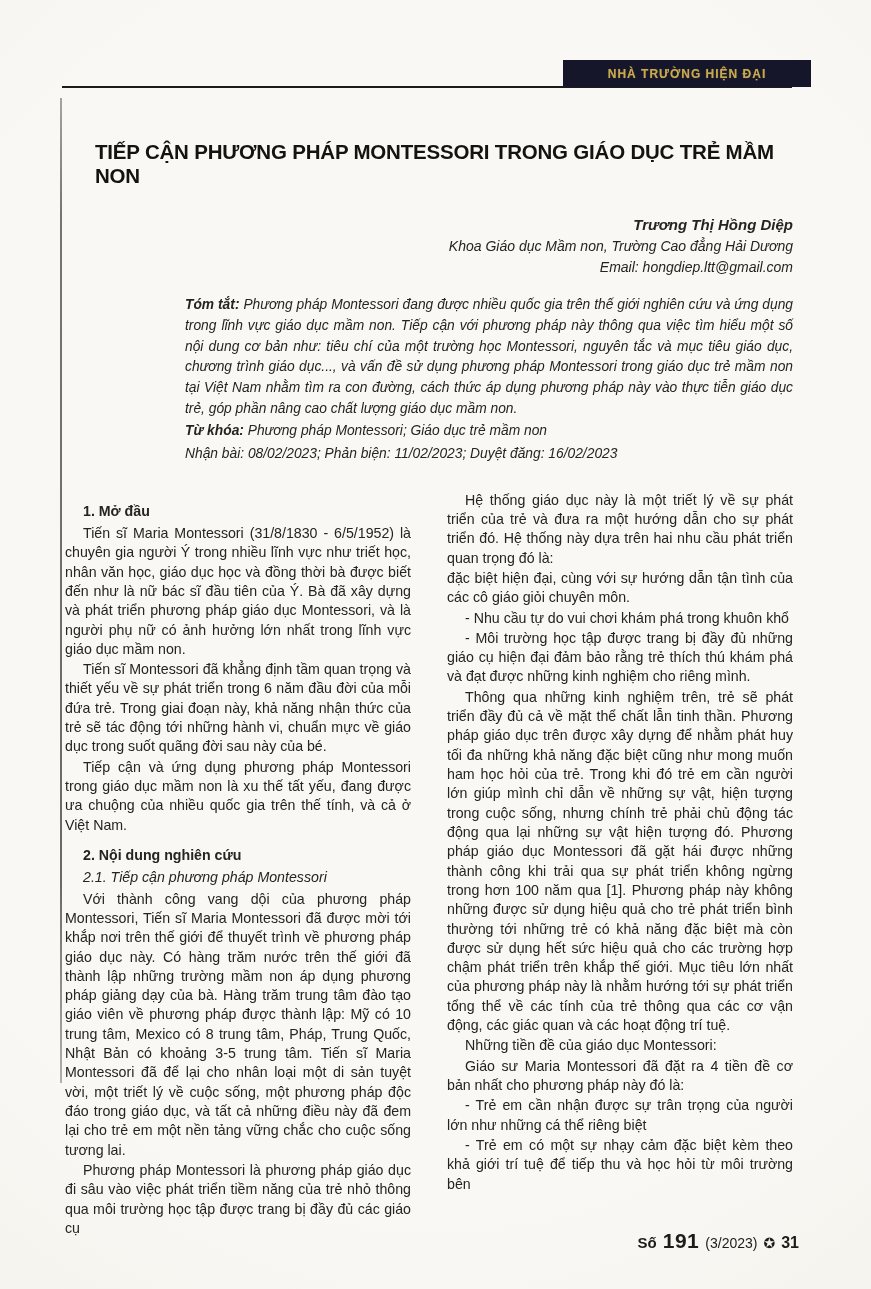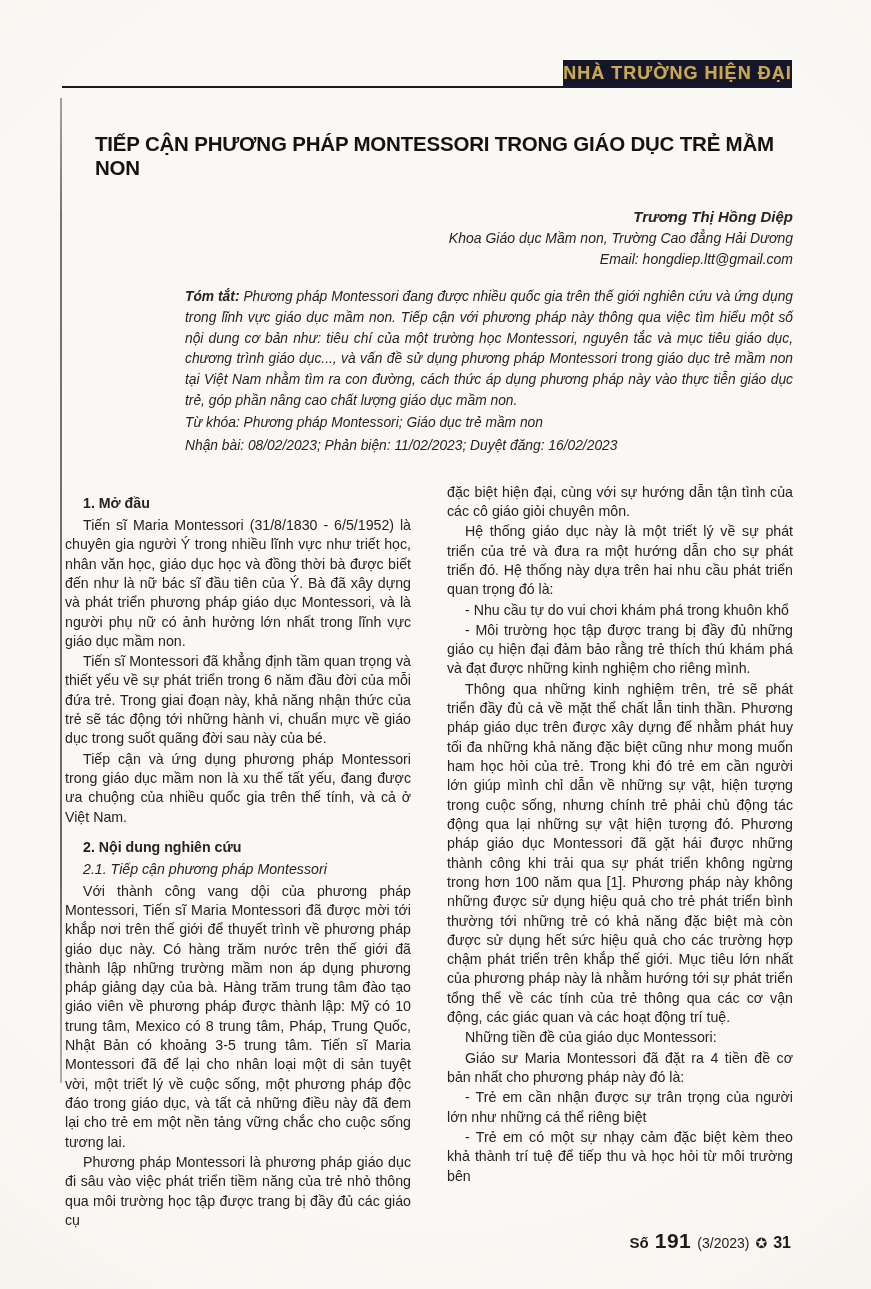--- a/index.html
+++ b/index.html
@@ -27,58 +27,58 @@
   .spine-line{
     position:absolute;left:60px;top:98px;width:2px;height:985px;
     background:linear-gradient(#8a8880, #4a4842 12%, #3c3a35 80%, #9a988f);
     opacity:.75;
   }
   .header-rule{
     position:absolute;left:62px;top:86px;width:730px;height:2px;
     background:#1d1c1a;
   }
   .badge{
-    position:absolute;top:60px;left:563px;width:229px;height:27px;
+    position:absolute;top:60px;left:563px;width:248px;height:27px;
     background:var(--badge-bg);
     color:var(--badge-text);
-    font-weight:bold;font-size:18px;letter-spacing:1px;
+    font-weight:bold;font-size:12px;letter-spacing:1px;
     display:flex;align-items:center;justify-content:center;
     text-shadow:0 0 1px rgba(201,169,79,.5);
   }
   .content{
     position:absolute;left:65px;top:118px;width:728px;
   }
   .title{
-    margin:14px 0 0 30px;
+    margin:22px 0 0 30px;
     font-size:20.5px;font-weight:bold;color:#141311;
     letter-spacing:-0.2px;
     line-height:1.15;
   }
   .author-block{margin:28px 0 0 30px;line-height:1.35;text-align:right;}
   .author-name{font-weight:bold;font-style:italic;font-size:15px;}
   .affiliation,.email{font-style:italic;font-size:14px;margin-top:2px;}
   .abstract-block{
     margin:18px 8px 0 120px;width:608px;
     font-style:italic;font-size:13.8px;line-height:1.5;
     text-align:justify;
   }
   .abstract-block .lbl{font-weight:bold;}
   .kw-line,.dates-line{font-style:italic;font-size:13.8px;line-height:1.5;margin-top:2px;}
-  .kw-line .lbl{font-weight:normal;}
+  .kw-line .lbl{font-weight:bold;}
   .columns{
     display:flex;gap:36px;margin-top:26px;
     font-size:14.2px;line-height:1.36;text-align:justify;
   }
   .col{width:353px;}
   .blk{margin:0 0 1px 0;text-indent:18px;}
   .blk-heading{font-weight:bold;margin-top:11px;margin-bottom:3px;}
   .blk-subheading{font-style:italic;margin-top:2px;margin-bottom:2px;}
   .blk-cont{text-indent:0;}
   .footer{
-    position:absolute;right:80px;bottom:36px;
+    position:absolute;right:72px;bottom:36px;
     display:flex;align-items:baseline;gap:6px;
     color:#1d1c1a;
   }
   .footer .f-label{font-size:15px;font-weight:bold;}
   .footer .f-number{font-size:21px;font-weight:bold;letter-spacing:.5px;}
   .footer .f-date{font-size:14px;}
   .footer .f-symbol{font-size:14px;}
   .footer .f-page{font-size:16px;font-weight:bold;}
 </style>
 </head>
@@ -112,29 +112,29 @@
           <p class="blk blk-heading">1. Mở đầu</p>
           <p class="blk blk-para">Tiến sĩ Maria Montessori (31/8/1830 - 6/5/1952) là chuyên gia người Ý trong nhiều lĩnh vực như triết học, nhân văn học, giáo dục học và đồng thời bà được biết đến như là nữ bác sĩ đầu tiên của Ý. Bà đã xây dựng và phát triển phương pháp giáo dục Montessori, và là người phụ nữ có ảnh hưởng lớn nhất trong lĩnh vực giáo dục mầm non.</p>
           <p class="blk blk-para">Tiến sĩ Montessori đã khẳng định tầm quan trọng và thiết yếu về sự phát triển trong 6 năm đầu đời của mỗi đứa trẻ. Trong giai đoạn này, khả năng nhận thức của trẻ sẽ tác động tới những hành vi, chuẩn mực về giáo dục trong suốt quãng đời sau này của bé.</p>
           <p class="blk blk-para">Tiếp cận và ứng dụng phương pháp Montessori trong giáo dục mầm non là xu thế tất yếu, đang được ưa chuộng của nhiều quốc gia trên thế tính, và cả ở Việt Nam.</p>
           <p class="blk blk-heading">2. Nội dung nghiên cứu</p>
           <p class="blk blk-subheading">2.1. Tiếp cận phương pháp Montessori</p>
           <p class="blk blk-para">Với thành công vang dội của phương pháp Montessori, Tiến sĩ Maria Montessori đã được mời tới khắp nơi trên thế giới để thuyết trình về phương pháp giáo dục này. Có hàng trăm nước trên thế giới đã thành lập những trường mầm non áp dụng phương pháp giảng dạy của bà. Hàng trăm trung tâm đào tạo giáo viên về phương pháp được thành lập: Mỹ có 10 trung tâm, Mexico có 8 trung tâm, Pháp, Trung Quốc, Nhật Bản có khoảng 3-5 trung tâm. Tiến sĩ Maria Montessori đã để lại cho nhân loại một di sản tuyệt vời, một triết lý về cuộc sống, một phương pháp độc đáo trong giáo dục, và tất cả những điều này đã đem lại cho trẻ em một nền tảng vững chắc cho cuộc sống tương lai.</p>
           <p class="blk blk-para">Phương pháp Montessori là phương pháp giáo dục đi sâu vào việc phát triển tiềm năng của trẻ nhỏ thông qua môi trường học tập được trang bị đầy đủ các giáo cụ</p>
         </div>
       <div class="col">
+          <p class="blk blk-para">Hệ thống giáo dục này là một triết lý về sự phát triển của trẻ và đưa ra một hướng dẫn cho sự phát triển đó. Hệ thống này dựa trên hai nhu cầu phát triển quan trọng đó là:</p>
           <p class="blk blk-cont">đặc biệt hiện đại, cùng với sự hướng dẫn tận tình của các cô giáo giỏi chuyên môn.</p>
-          <p class="blk blk-para">Hệ thống giáo dục này là một triết lý về sự phát triển của trẻ và đưa ra một hướng dẫn cho sự phát triển đó. Hệ thống này dựa trên hai nhu cầu phát triển quan trọng đó là:</p>
           <p class="blk blk-bullet">- Nhu cầu tự do vui chơi khám phá trong khuôn khổ</p>
           <p class="blk blk-bullet">- Môi trường học tập được trang bị đầy đủ những giáo cụ hiện đại đảm bảo rằng trẻ thích thú khám phá và đạt được những kinh nghiệm cho riêng mình.</p>
           <p class="blk blk-para">Thông qua những kinh nghiệm trên, trẻ sẽ phát triển đầy đủ cả về mặt thể chất lẫn tinh thần. Phương pháp giáo dục trên được xây dựng để nhằm phát huy tối đa những khả năng đặc biệt cũng như mong muốn ham học hỏi của trẻ. Trong khi đó trẻ em cần người lớn giúp mình chỉ dẫn về những sự vật, hiện tượng trong cuộc sống, nhưng chính trẻ phải chủ động tác động qua lại những sự vật hiện tượng đó. Phương pháp giáo dục Montessori đã gặt hái được những thành công khi trải qua sự phát triển không ngừng trong hơn 100 năm qua [1]. Phương pháp này không những được sử dụng hiệu quả cho trẻ phát triển bình thường tới những trẻ có khả năng đặc biệt mà còn được sử dụng hết sức hiệu quả cho các trường hợp chậm phát triển trên khắp thế giới. Mục tiêu lớn nhất của phương pháp này là nhằm hướng tới sự phát triển tổng thể về các tính của trẻ thông qua các cơ vận động, các giác quan và các hoạt động trí tuệ.</p>
           <p class="blk blk-para">Những tiền đề của giáo dục Montessori:</p>
           <p class="blk blk-para">Giáo sư Maria Montessori đã đặt ra 4 tiền đề cơ bản nhất cho phương pháp này đó là:</p>
           <p class="blk blk-bullet">- Trẻ em cần nhận được sự trân trọng của người lớn như những cá thể riêng biệt</p>
-          <p class="blk blk-bullet">- Trẻ em có một sự nhạy cảm đặc biệt kèm theo khả thành trí tuệ để tiếp thu và học hỏi từ môi trường bên</p>
+          <p class="blk blk-bullet">- Trẻ em có một sự nhạy cảm đặc biệt kèm theo khả giới trí tuệ để tiếp thu và học hỏi từ môi trường bên</p>
         </div>
     </div>
 
   </div>
 
   <div class="footer">
     <span class="f-label">Số</span>
     <span class="f-number">191</span>
     <span class="f-date">(3/2023)</span>
     <span class="f-symbol">✪</span>

